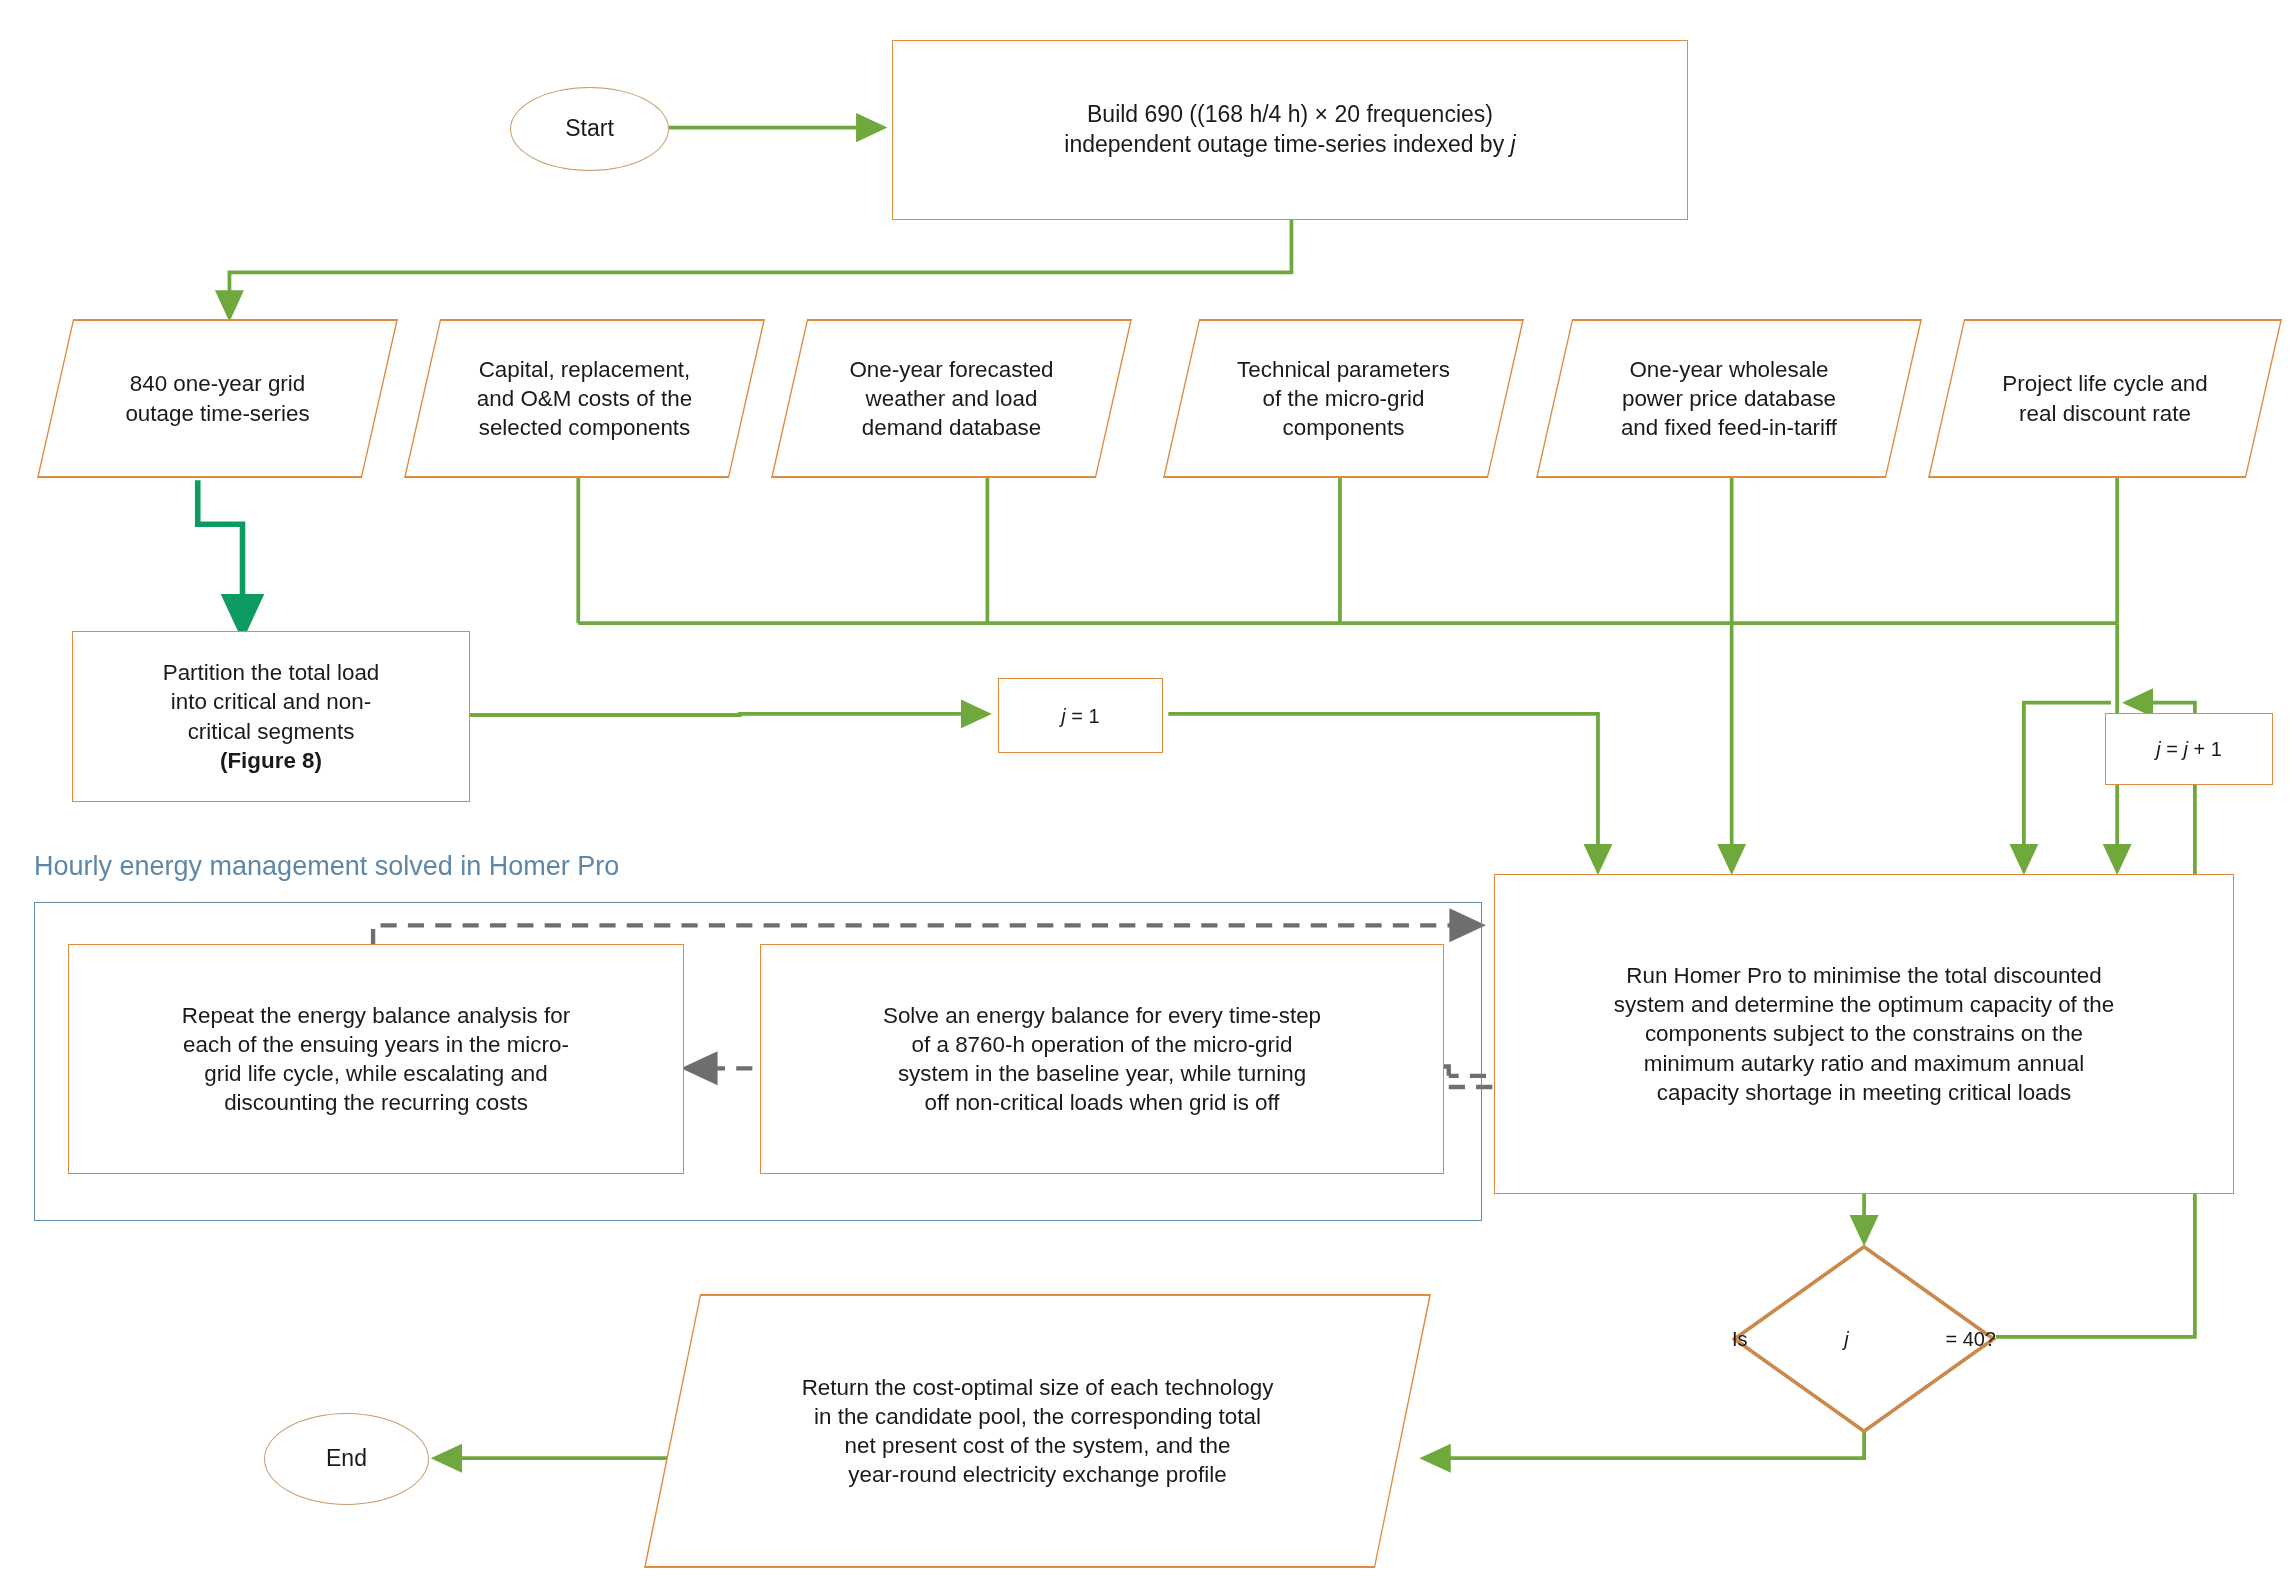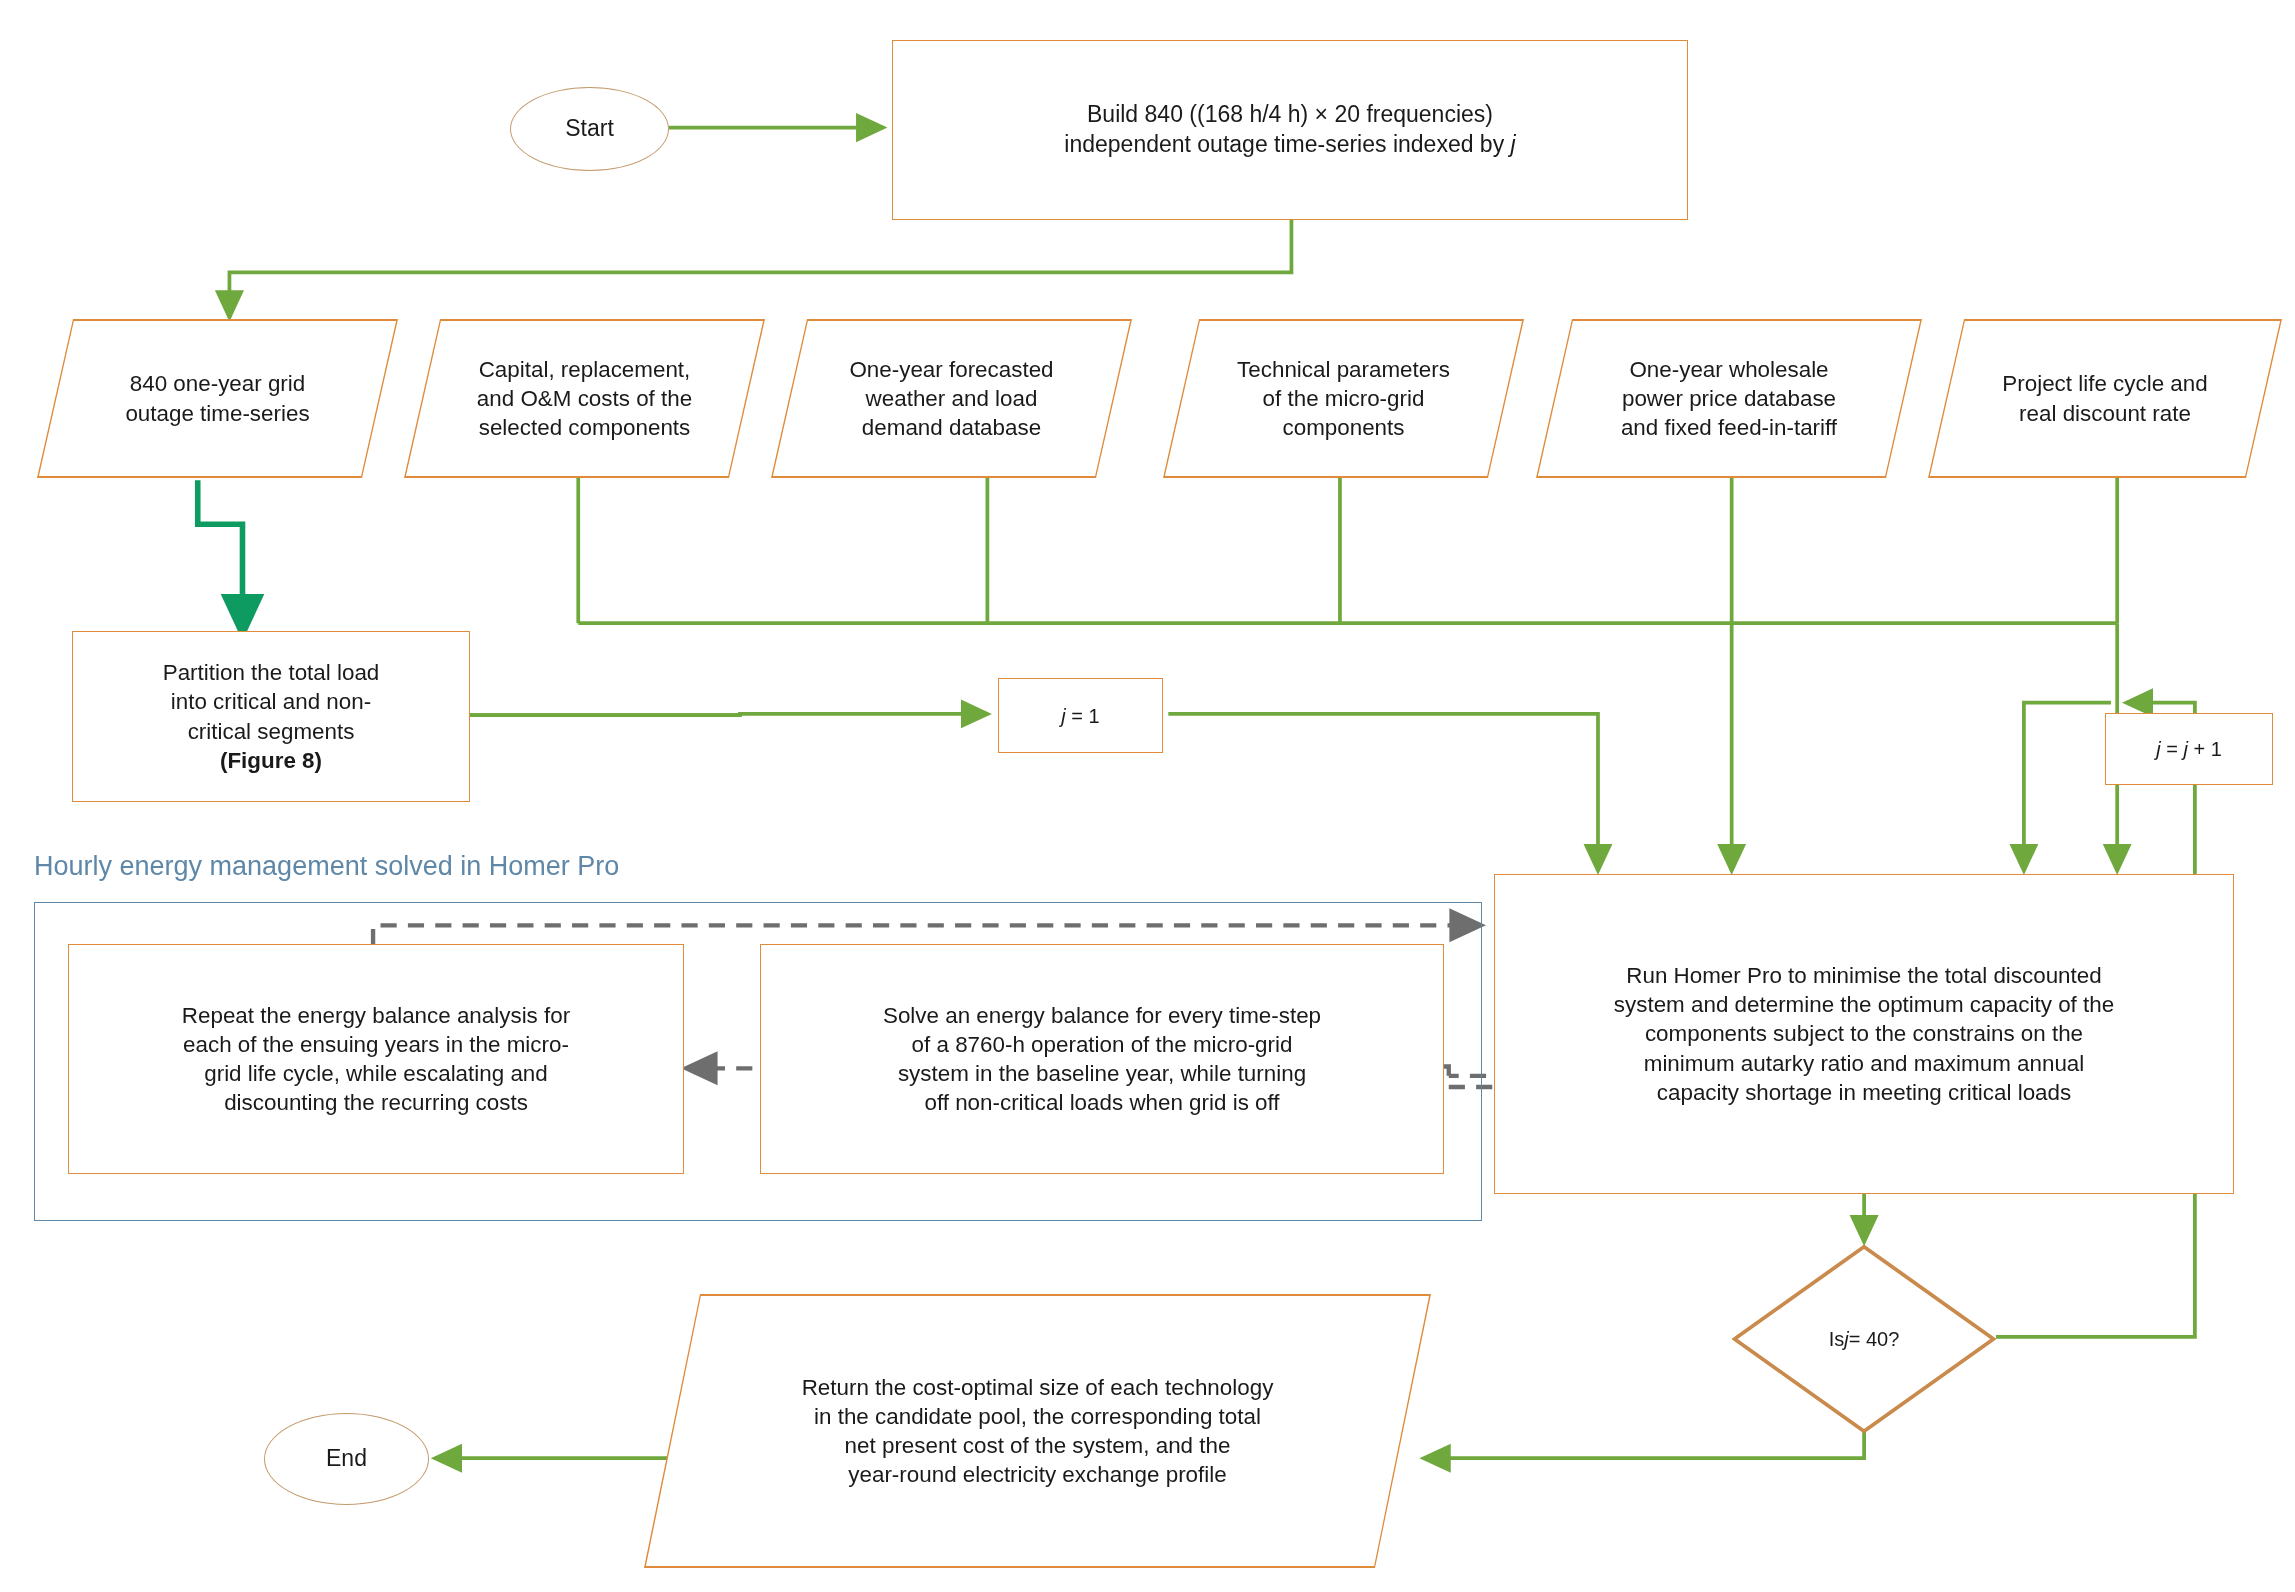--- a/index.html
+++ b/index.html
@@ -57,21 +57,21 @@
   .ellipse {
     border: 1.9px solid #C49A6C;
     border-radius: 50%;
     background: #ffffff;
   }
   
   .diamond-wrap { position: absolute; }
   .diamond-wrap .dlabel {
     position: absolute;
     left: 0; top: 0; width: 100%; height: 100%;
-    display: flex; align-items: center; justify-content: center;
+    display: flex; align-items: center; justify-content: space-between;
     text-align: center;
     color: #1a1a1a;
     z-index: 2;
   }
   
   .group-panel {
     position: absolute;
     border: 1.9px solid #5E87A8;
     background: transparent;
   }
@@ -152,21 +152,21 @@
       <path d="M1210,1718 L1105,1718" marker-end="url(#ah-grey)"></path>
     </g>
   </svg>
 
   <div class="node ellipse fs-base" style="left:510px; top:87px; width:159px; height:84px;">
     <span class="txt">Start</span>
   </div>
 
   <div class="node rect" style="left:892px; top:40px; width:796px; height:180px;">
     <div class="txt fs-base">
-      <div>Build 840 ((168 h/4 h) × 20 frequencies)</div>
+      <div>Build 690 ((168 h/4 h) × 20 frequencies)</div>
       <div><span>independent outage time-series indexed by </span><span class="ital">j</span></div>
     </div>
   </div>
 
   <div class="node para" style="left:37px; top:319px; width:361px; height:159px;">
     <div class="skewbg" style="background:#E08A3C; clip-path: polygon(36px 0, 100% 0, calc(100% - 36px) 100%, 0 100%);"></div>
     <div class="skewbg" style="background:#ffffff; left:1.9px; top:1.9px; right:1.9px; bottom:1.9px;
                 clip-path: polygon(35px 0, 100% 0, calc(100% - 35px) 100%, 0 100%);"></div>
     <div class="txt fs-small">
       <div>840 one-year grid</div>

